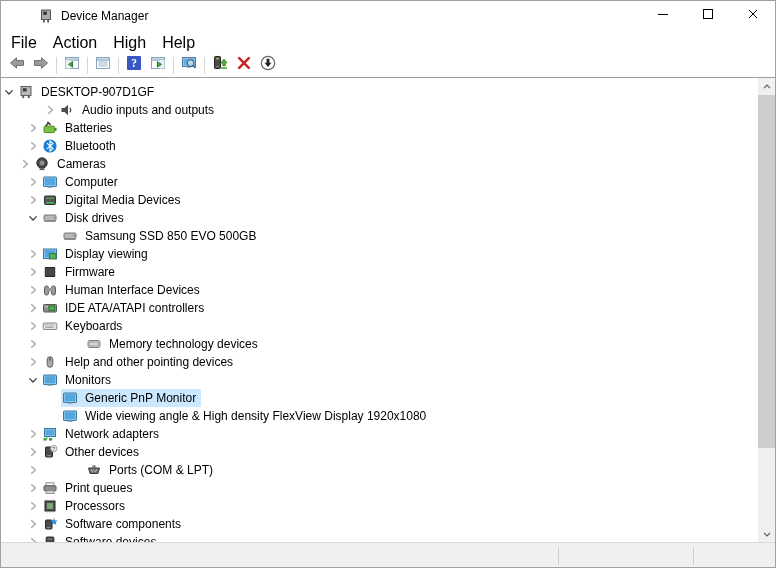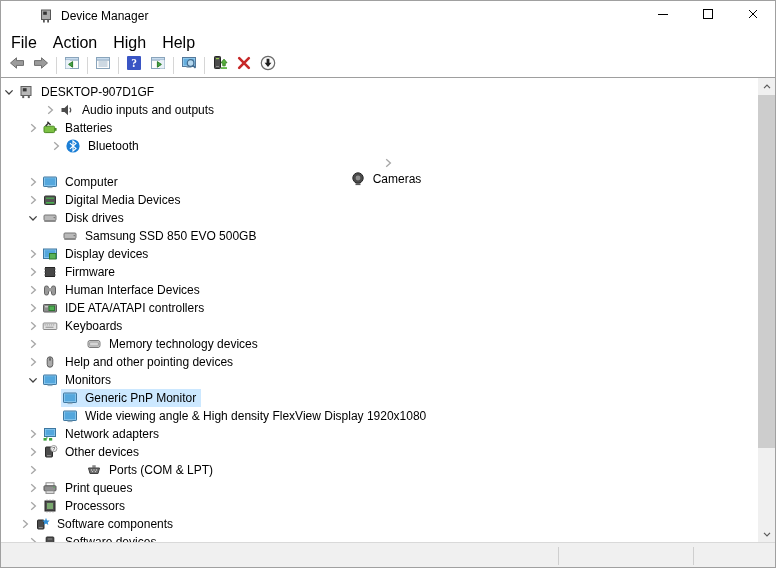--- a/index.html
+++ b/index.html
@@ -213,37 +213,37 @@
           <span class="ticon">
             <svg viewBox="0 0 16 16" width="16" height="16">
               <rect x="2" y="6.2" width="10.6" height="6.4" rx="1.2" fill="#7cc144" stroke="#4a8a22"></rect>
               <rect x="12.8" y="8" width="1.8" height="2.8" fill="#4a8a22"></rect>
               <path d="M3.6 6 L7 2.6 M5.4 1.8 L8.6 5" stroke="#333" stroke-width="1.4" fill="none"></path>
             </svg>
           </span>
           <span class="tlabel">Batteries</span>
         </span>
       </div>
-      <div class="row" style="padding-left: 24px; margin-left: 23px;">
+      <div class="row" style="padding-left: 24px;">
         <span class="chev">
           <svg viewBox="0 0 16 16" width="16" height="16">
             <path d="M6.2 4.2 L10.4 8 L6.2 11.8" fill="none" stroke="#a6a6a6" stroke-width="1.3"></path>
           </svg>
         </span>
         <span class="row-content">
           <span class="ticon">
             <svg viewBox="0 0 16 16" width="16" height="16">
               <circle cx="8" cy="8" r="6.6" fill="#1c7fd6"></circle>
               <polyline points="4.9,5.2 11,10.6 8,13 8,3 11,5.4 4.9,10.8" fill="none" stroke="#fff" stroke-width="1.1"></polyline>
             </svg>
           </span>
           <span class="tlabel">Bluetooth</span>
         </span>
       </div>
-      <div class="row" style="padding-left: 16px; flex-direction: column;">
+      <div class="row" style="padding-left: 16px;">
         <span class="chev">
           <svg viewBox="0 0 16 16" width="16" height="16">
             <path d="M6.2 4.2 L10.4 8 L6.2 11.8" fill="none" stroke="#a6a6a6" stroke-width="1.3"></path>
           </svg>
         </span>
         <span class="row-content">
           <span class="ticon">
             <svg viewBox="0 0 16 16" width="16" height="16">
               <circle cx="8" cy="7" r="5.2" fill="#4a4a4a" stroke="#2a2a2a"></circle>
               <circle cx="8" cy="7" r="2.4" fill="#8d8d8d"></circle>
@@ -324,21 +324,21 @@
           </svg>
         </span>
         <span class="row-content">
           <span class="ticon">
             <svg viewBox="0 0 16 16" width="16" height="16">
               <rect x="1.5" y="3" width="13" height="9.5" fill="#8fcbf0" stroke="#3e77a0"></rect>
               <rect x="2.8" y="4.2" width="10.4" height="7" fill="#54a7dd"></rect>
               <rect x="7.5" y="7.5" width="6.5" height="5.5" fill="#59b257" stroke="#2f7a2f"></rect>
             </svg>
           </span>
-          <span class="tlabel">Display devices</span>
+          <span class="tlabel">Display viewing</span>
         </span>
       </div>
       <div class="row" style="padding-left: 24px;">
         <span class="chev">
           <svg viewBox="0 0 16 16" width="16" height="16">
             <path d="M6.2 4.2 L10.4 8 L6.2 11.8" fill="none" stroke="#a6a6a6" stroke-width="1.3"></path>
           </svg>
         </span>
         <span class="row-content">
           <span class="ticon">
@@ -587,21 +587,21 @@
                 <line x1="11" y1="1.5" x2="11" y2="3"></line>
                 <line x1="5" y1="13" x2="5" y2="14.5"></line>
                 <line x1="8" y1="13" x2="8" y2="14.5"></line>
                 <line x1="11" y1="13" x2="11" y2="14.5"></line>
               </g>
             </svg>
           </span>
           <span class="tlabel">Processors</span>
         </span>
       </div>
-      <div class="row" style="padding-left: 16px;">
+      <div class="row" style="padding-left: 24px;">
         <span class="chev">
           <svg viewBox="0 0 16 16" width="16" height="16">
             <path d="M6.2 4.2 L10.4 8 L6.2 11.8" fill="none" stroke="#a6a6a6" stroke-width="1.3"></path>
           </svg>
         </span>
         <span class="row-content">
           <span class="ticon">
             <svg viewBox="0 0 16 16" width="16" height="16">
               <rect x="3.5" y="4" width="6.5" height="9" rx="0.8" fill="#4c4c4c" stroke="#2a2a2a"></rect>
               <rect x="4.8" y="11" width="4" height="1.2" fill="#8a8a8a"></rect>

